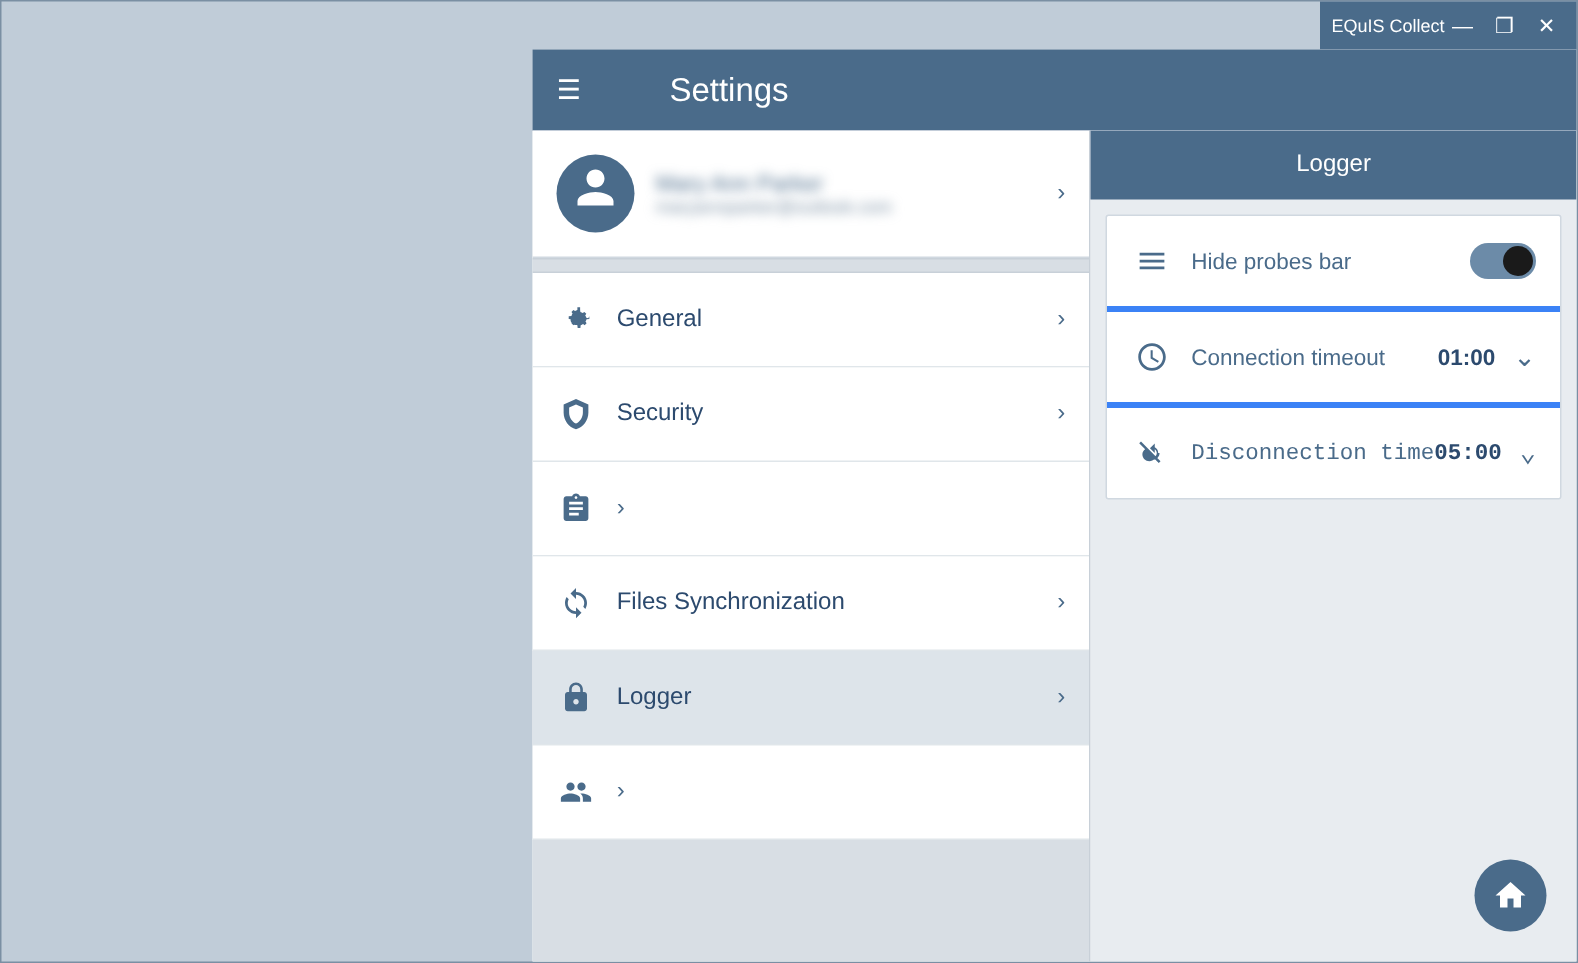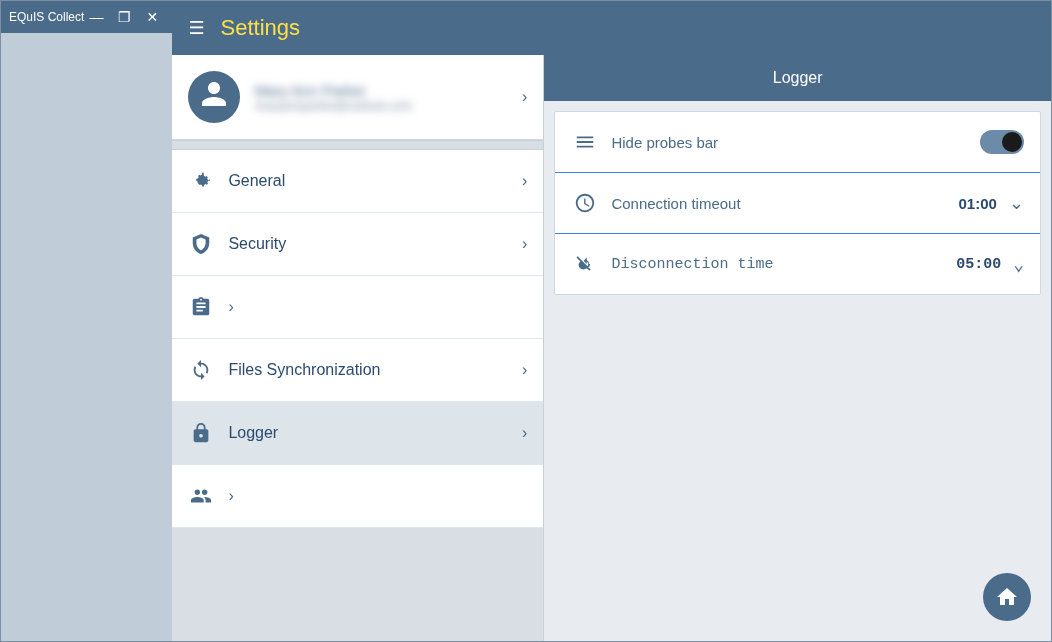--- a/index.html
+++ b/index.html
@@ -9,21 +9,23 @@
       font-family: 'Segoe UI', Arial, sans-serif;
       background: #c0ccd8;
       overflow: hidden;
     }
 
     
     .window {
       width: 1052px;
       height: 642px;
       display: flex;
+      flex-direction: column;
       border: 1px solid #7a8fa3;
+      align-items: flex-end;
     }
 
     .title-bar {
       background: #4a6b8a;
       height: 32px;
       display: flex;
       align-items: center;
       justify-content: space-between;
       padding: 0 8px;
       flex-shrink: 0;
@@ -73,23 +75,24 @@
 
     .hamburger {
       color: #fff;
       font-size: 18px;
       margin-right: 16px;
       cursor: pointer;
       line-height: 1;
     }
 
     .app-header-title {
-      color: #fde047;
+      color: #ffffff;
       font-size: 22px;
       font-weight: 400;
+      margin-left: 43px;
     }
 
     
     .main-content {
       display: flex;
       flex: 1;
       overflow: hidden;
     }
 
     
@@ -234,21 +237,21 @@
     .settings-card {
       background: #fff;
       border: 1px solid #d0d8e0;
       border-radius: 2px;
     }
 
     .settings-row {
       display: flex;
       align-items: center;
       padding: 16px 16px;
-      border-bottom: 1px solid #3b82f6;
+      border-bottom: 4px solid #3b82f6;
     }
 
     .settings-row:last-child {
       border-bottom: none;
       font-family: Liberation Mono, monospace;
     }
 
     .settings-row-icon {
       width: 28px;
       height: 28px;

